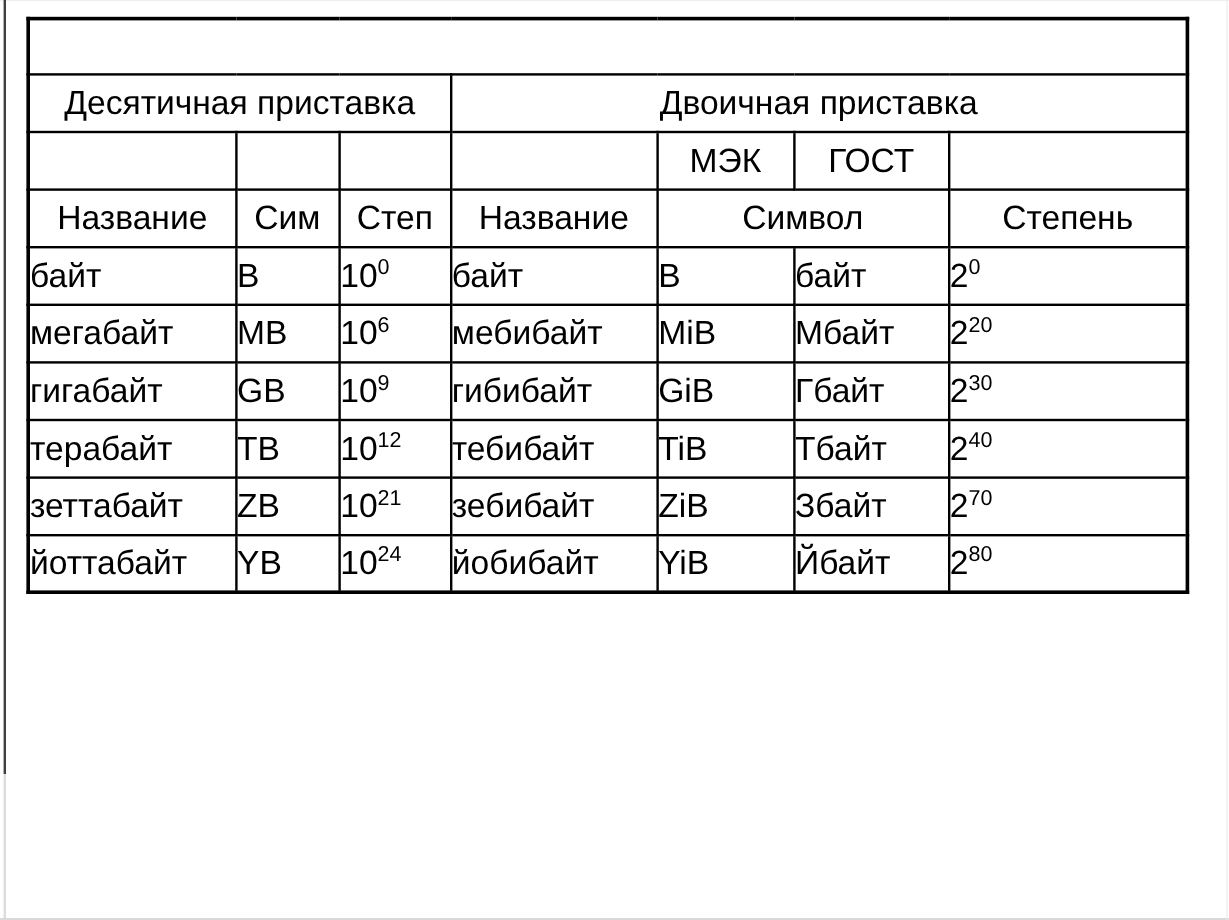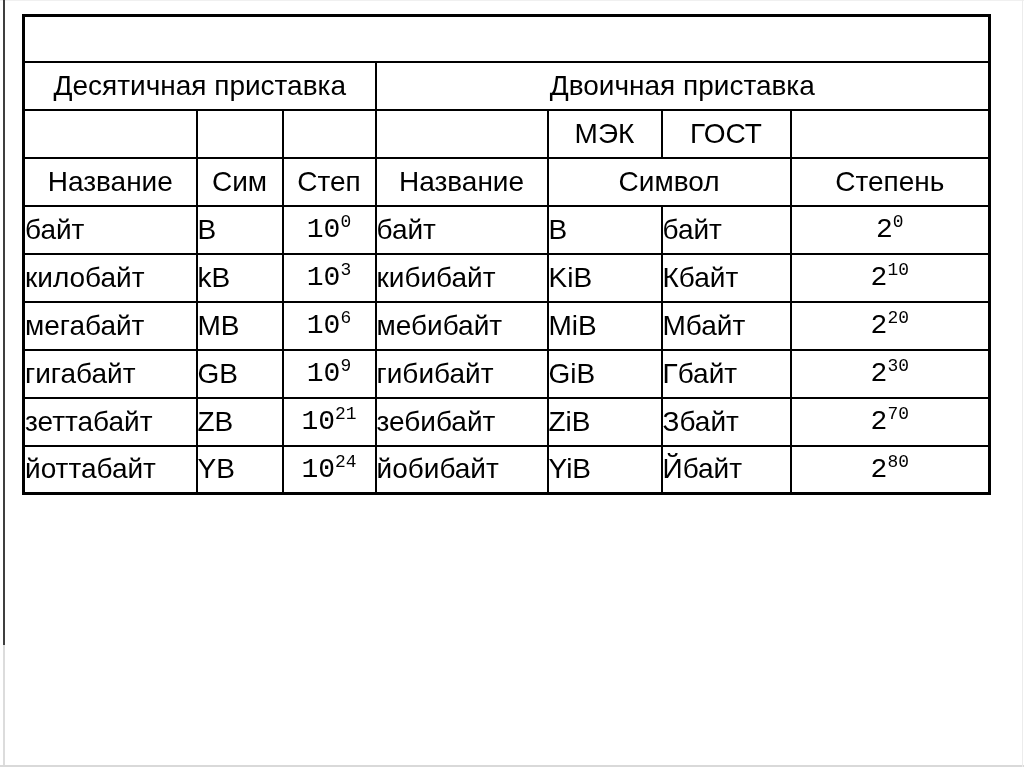--- a/index.html
+++ b/index.html
@@ -32,21 +32,21 @@
     font-weight: normal;
     vertical-align: middle;
     white-space: nowrap;
     overflow: hidden;
     padding: 0;
   }
   .prefix-table tr { height: 48px; }
   .prefix-table tr.banner-row { height: 46px; }
   .c  { text-align: center; }
   .r  {  padding-right: 12px; }
-  .l  { text-align: center;   padding-left: 10px; font-family: Liberation Mono, monospace; }
+  .l  { text-align: left;   padding-left: 10px; }
   .sup {
     font-size: 0.64em;
     vertical-align: super;
     line-height: 0;
   }
 </style>
 </head>
 <body>
 
 <div class="edge-top"></div>
@@ -94,45 +94,45 @@
     <tr>
       <td class="r">байт</td>
       <td class="r">B</td>
       <td class="l"><span>10</span><span class="sup">0</span></td>
       <td class="r">байт</td>
       <td class="r">B</td>
       <td class="r">байт</td>
       <td class="l"><span>2</span><span class="sup">0</span></td>
     </tr>
     <tr>
-      <td class="r">килобайт</td>
-      <td class="r">kB</td>
-      <td class="l"><span>10</span><span class="sup">3</span></td>
-      <td class="r">кибибайт</td>
-      <td class="r">KiB</td>
-      <td class="r">Кбайт</td>
-      <td class="l"><span>2</span><span class="sup">10</span></td>
-    </tr>
-    <tr>
       <td class="r">мегабайт</td>
       <td class="r">MB</td>
       <td class="l"><span>10</span><span class="sup">6</span></td>
       <td class="r">мебибайт</td>
       <td class="r">MiB</td>
       <td class="r">Мбайт</td>
       <td class="l"><span>2</span><span class="sup">20</span></td>
     </tr>
     <tr>
       <td class="r">гигабайт</td>
       <td class="r">GB</td>
       <td class="l"><span>10</span><span class="sup">9</span></td>
       <td class="r">гибибайт</td>
       <td class="r">GiB</td>
       <td class="r">Гбайт</td>
       <td class="l"><span>2</span><span class="sup">30</span></td>
+    </tr>
+    <tr>
+      <td class="r">терабайт</td>
+      <td class="r">TB</td>
+      <td class="l"><span>10</span><span class="sup">12</span></td>
+      <td class="r">тебибайт</td>
+      <td class="r">TiB</td>
+      <td class="r">Тбайт</td>
+      <td class="l"><span>2</span><span class="sup">40</span></td>
     </tr>
     <tr>
       <td class="r">зеттабайт</td>
       <td class="r">ZB</td>
       <td class="l"><span>10</span><span class="sup">21</span></td>
       <td class="r">зебибайт</td>
       <td class="r">ZiB</td>
       <td class="r">Збайт</td>
       <td class="l"><span>2</span><span class="sup">70</span></td>
     </tr>

